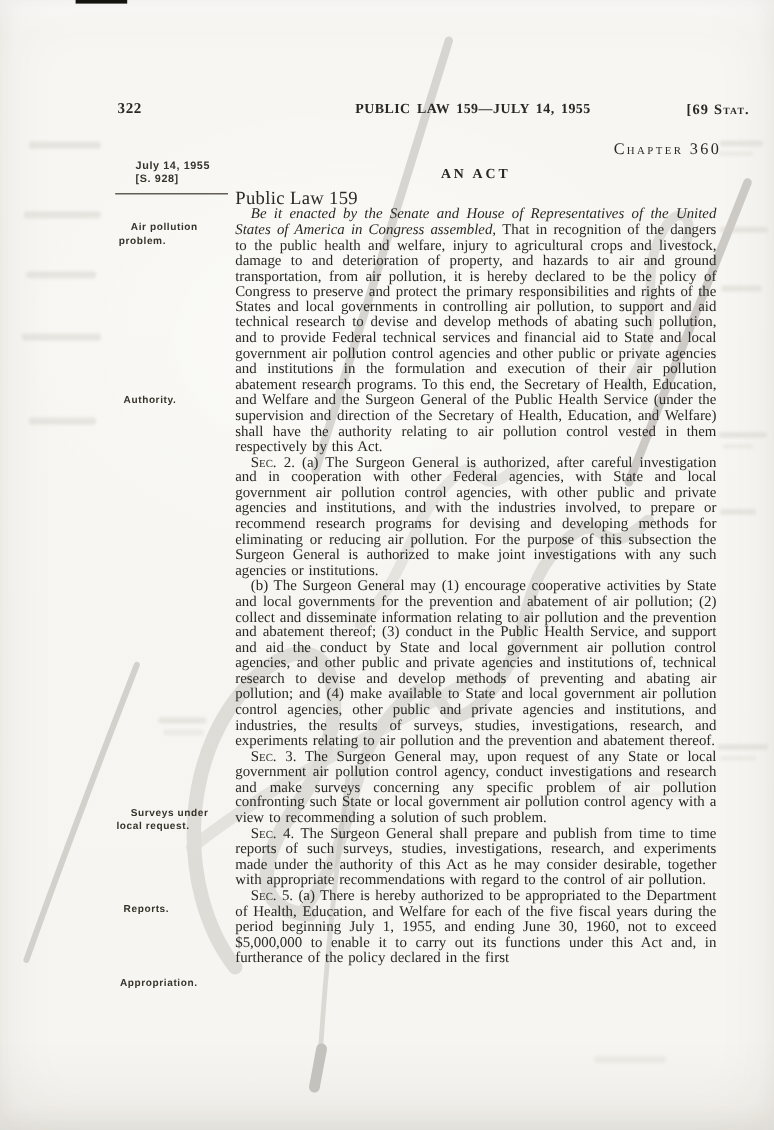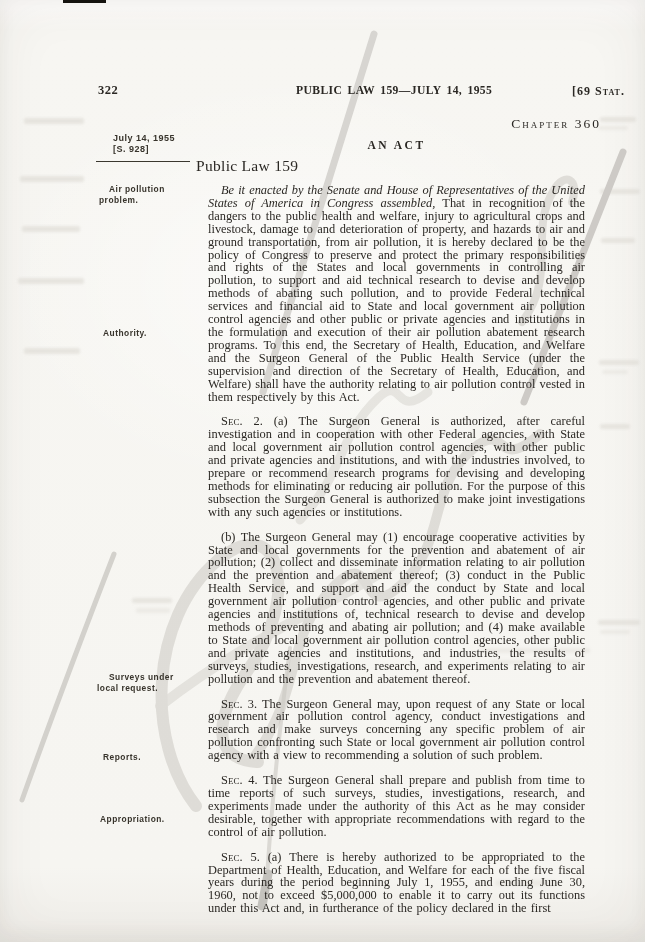--- a/index.html
+++ b/index.html
@@ -30,21 +30,21 @@
   .mnote{position:absolute;z-index:2;font-family:"Liberation Sans", sans-serif;font-weight:bold;color:#37332b;font-size:8.4px;letter-spacing:.5px;line-height:10.5px;}
   .date-note{left:113px;top:133px;width:94px;text-align:left;font-size:9px;line-height:11px;}
   .date-rule{position:absolute;left:96px;top:161px;width:94px;border-bottom:1.4px solid #3b382f;z-index:2;}
   .note-air{left:99px;top:184px;width:84px;text-indent:10px;}
   .note-authority{left:103px;top:328px;width:84px;}
   .note-surveys{left:97px;top:672px;width:90px;text-indent:12px;}
   .note-reports{left:103px;top:752px;width:84px;}
   .note-appropriation{left:100px;top:814px;width:88px;}
   
   .body-text{position:absolute;z-index:2;left:196px;top:172px;width:401px;font-size:12.4px;line-height:12.9px;text-align:justify;word-spacing:1px;}
-  .body-text p{margin:12px;text-indent:13px;}
+  .body-text p{margin:0;text-indent:13px;}
   .seg-italic{font-style:italic;}
   .seg-sc{font-variant:small-caps;}
 </style>
 </head>
 <body>
 
 <div class="scan">
 
   <div class="smudge" style="left:600px;top:117px;width:36px;height:5px;"></div>
   <div class="smudge faint" style="left:598px;top:126px;width:30px;height:4px;"></div>

